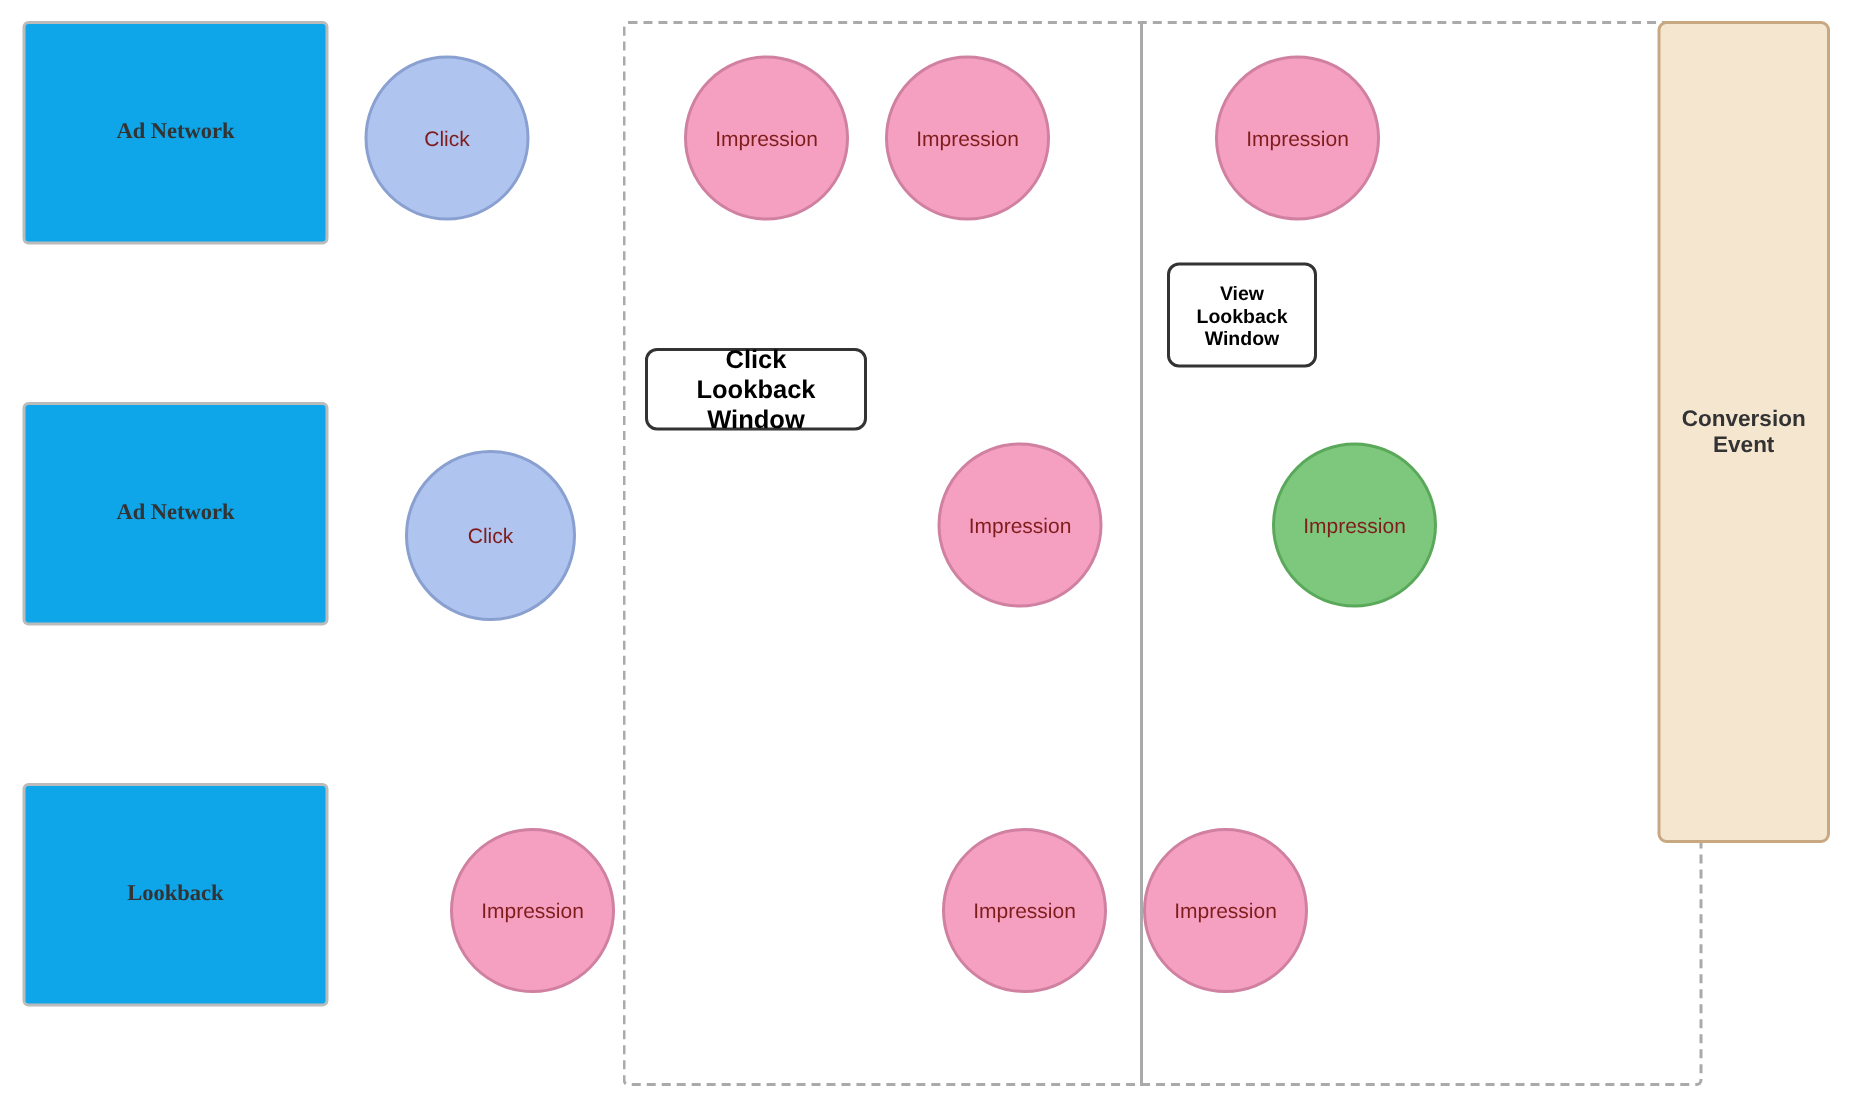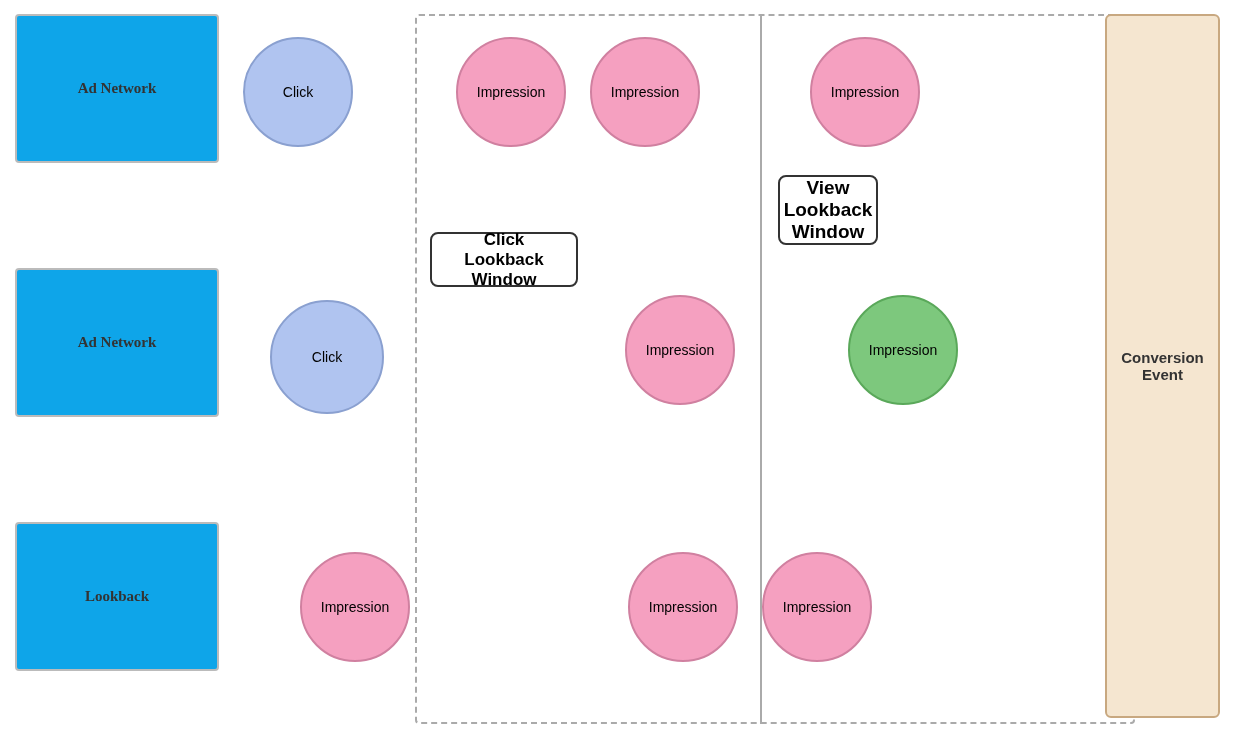--- a/index.html
+++ b/index.html
@@ -38,21 +38,21 @@
     
     .circle {
       position: absolute;
       border-radius: 50%;
       display: flex;
       align-items: center;
       justify-content: center;
       text-align: center;
       font-size: 14px;
       font-weight: 500;
-      color: #000000;
+      color: #7f1d1d;
     }
 
     .circle-blue {
       background: #b0c4f0;
       border: 2px solid #8aa0d0;
     }
 
     .circle-pink {
       background: #f5a0c0;
       border: 2px solid #d080a0;
@@ -120,21 +120,21 @@
   <div class="yellow-box" style="left:15px; top:522px; width:204px; height:149px;">
     <span>Lookback</span>
   </div>
 
   <div class="dashed-rect" style="left:415px; top:14px; width:720px; height:710px;">
   </div>
 
   <div class="solid-line" style="left:760px; top:14px; height:710px;">
   </div>
 
-  <div class="conversion-panel" style="left:1105px; top:14px; width:115px; height:704px;">
+  <div class="conversion-panel" style="left:1105px; top:14px; width:115px; height:548px;">
     <span style="white-space:pre-line;">Conversion
 Event</span>
   </div>
 
   <div class="circle circle-blue" style="left:243px; top:37px; width:110px; height:110px;">
     <span>Click</span>
   </div>
 
   <div class="circle circle-blue" style="left:270px; top:300px; width:114px; height:114px;">
     <span>Click</span>
@@ -150,21 +150,21 @@
 
   <div class="circle circle-pink" style="left:810px; top:37px; width:110px; height:110px;">
     <span>Impression</span>
   </div>
 
   <div class="label-box" style="left:430px; top:232px; width:148px; height:55px; font-size:17px;">
     <span style="white-space:pre-line; font-weight:bold;">Click Lookback
 Window</span>
   </div>
 
-  <div class="label-box" style="left:778px; top:175px; width:100px; height:70px; font-size:19px;">
+  <div class="label-box" style="left:778px; top:175px; width:100px; height:70px; font-size:13px;">
     <span style="white-space:pre-line; font-weight:bold;">View
 Lookback
 Window</span>
   </div>
 
   <div class="circle circle-pink" style="left:625px; top:295px; width:110px; height:110px;">
     <span>Impression</span>
   </div>
 
   <div class="circle circle-green" style="left:848px; top:295px; width:110px; height:110px;">

